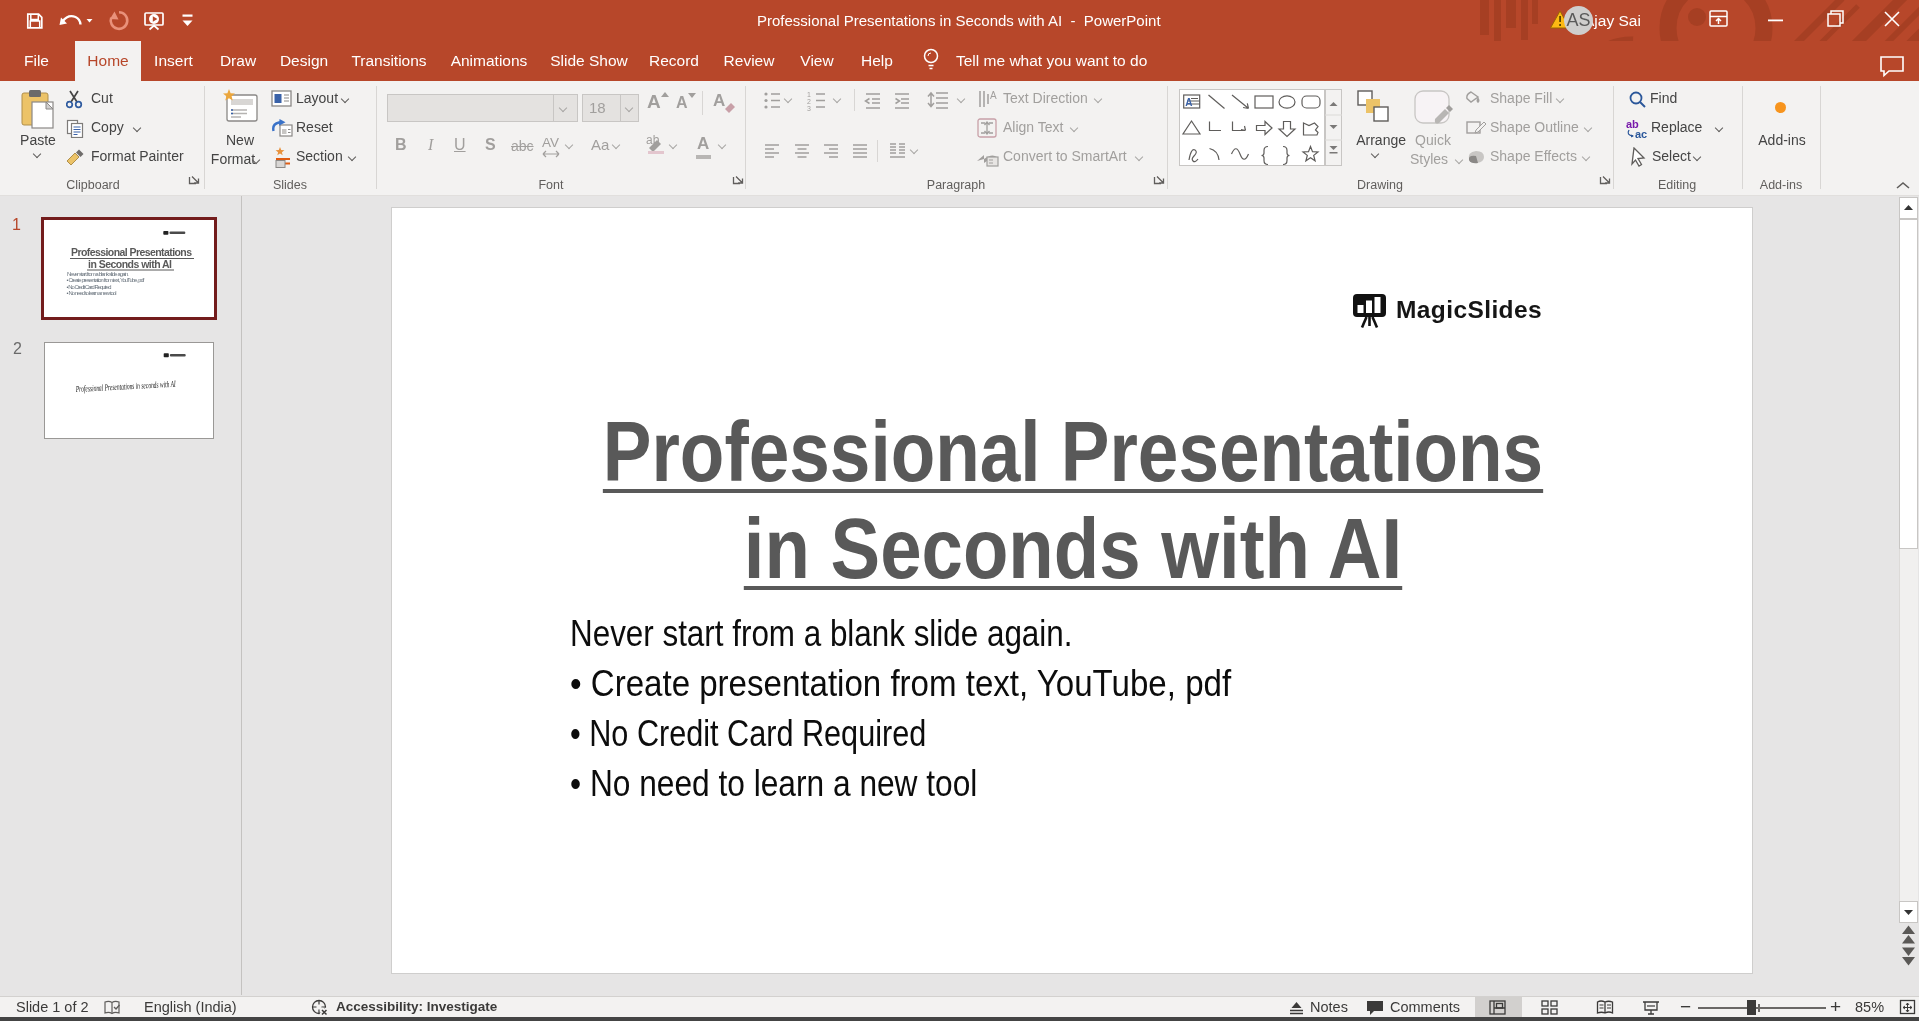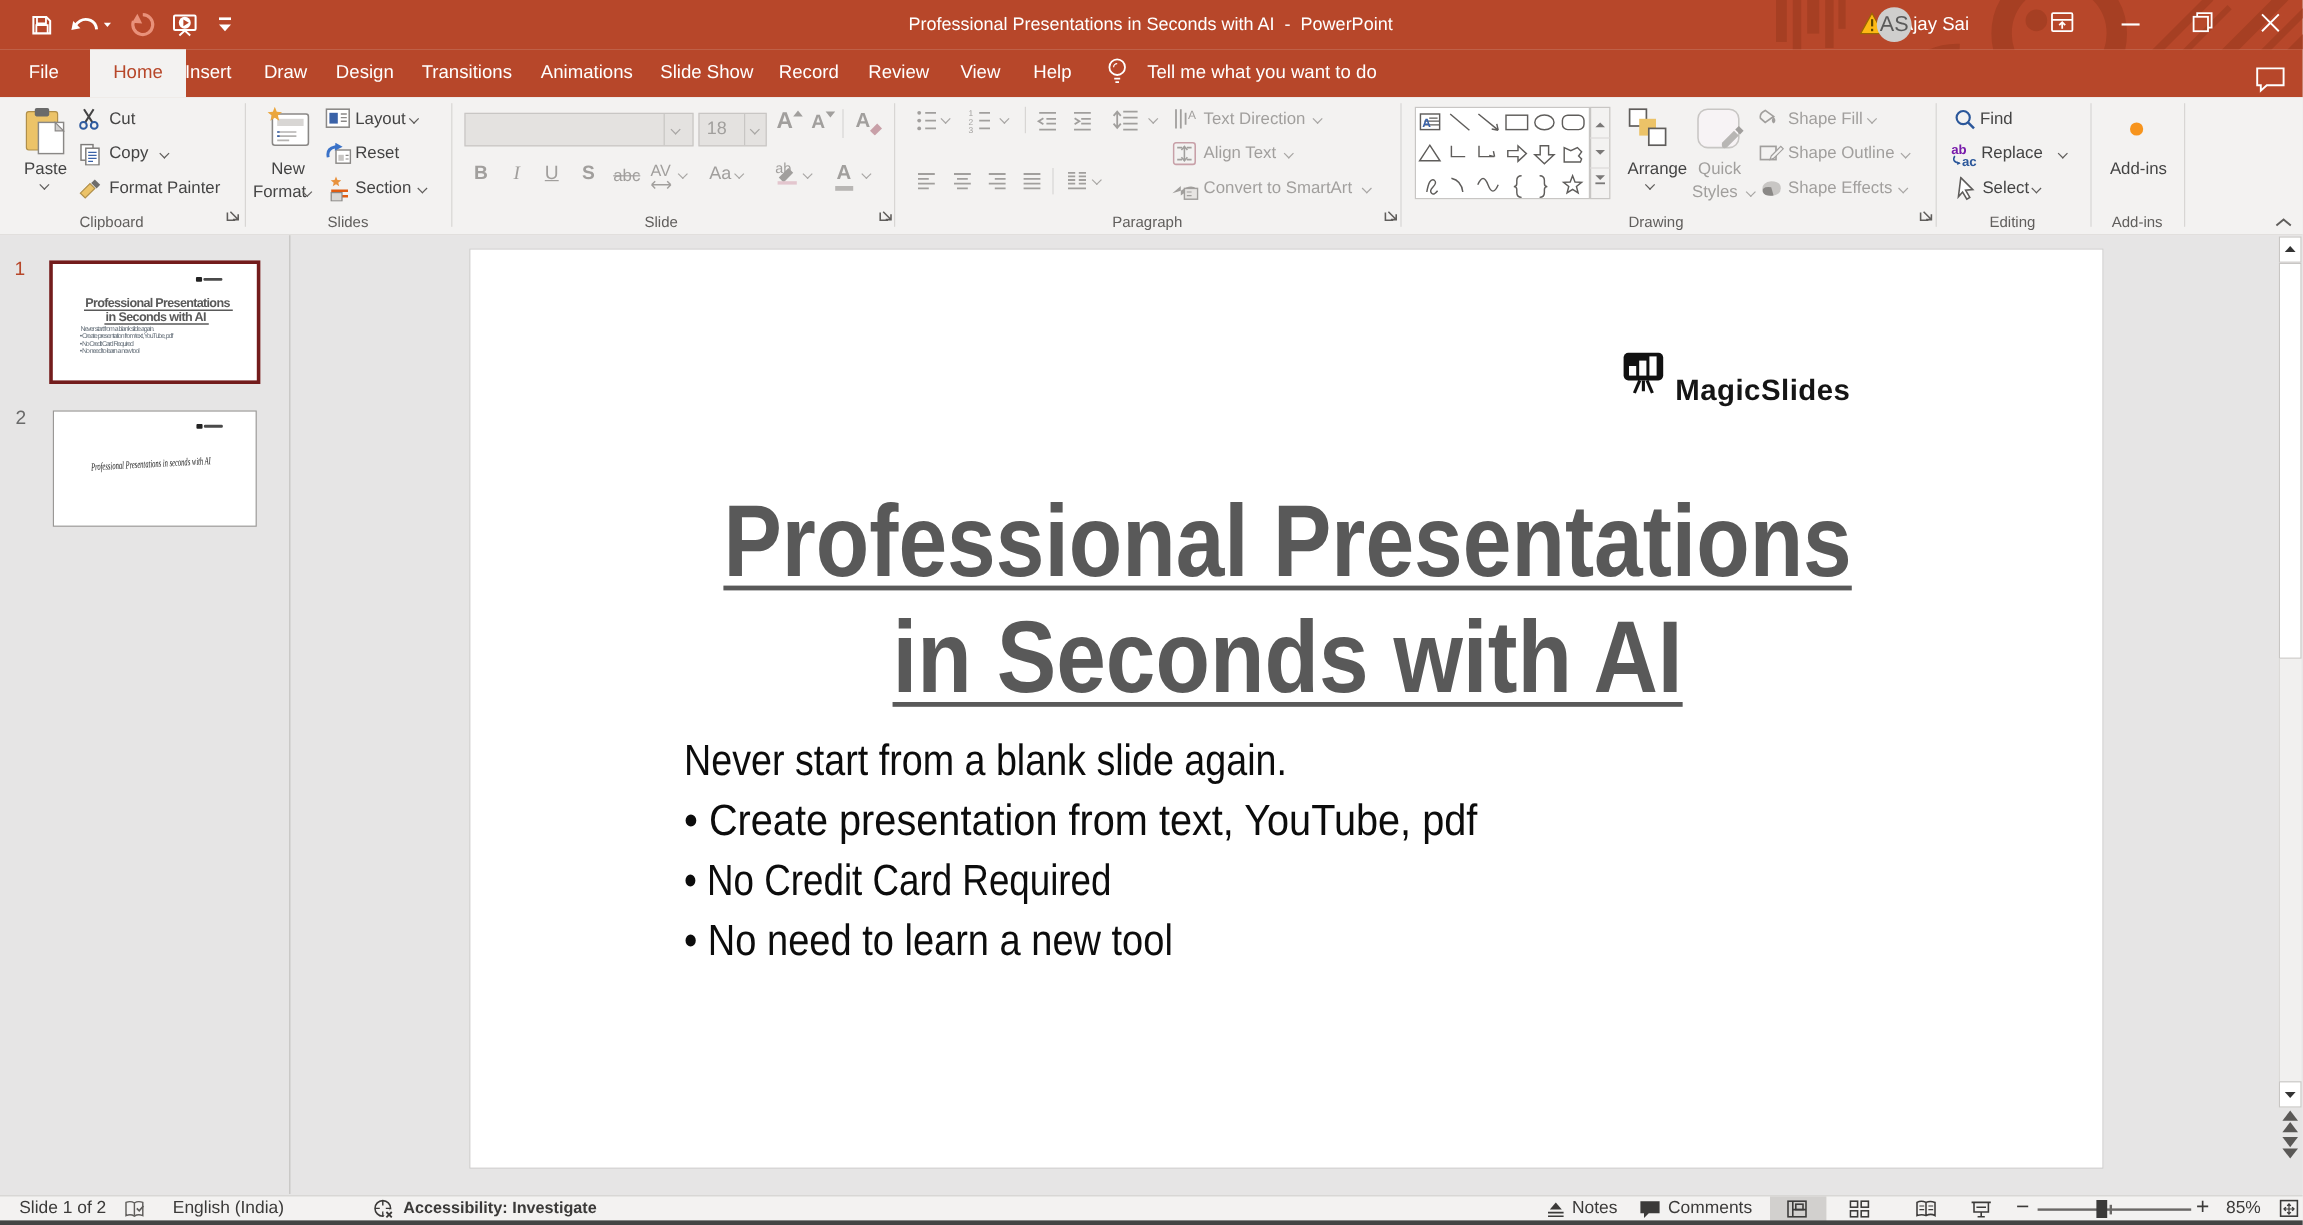--- a/index.html
+++ b/index.html
@@ -3,21 +3,21 @@
 <meta charset="utf-8">
 <style>
 * { margin:0; padding:0; box-sizing:border-box; }
 html,body { width:1919px; height:1021px; overflow:hidden; }
 body { font-family:"Liberation Sans", sans-serif; position:relative; background:#e6e5e5; }
 .abs { position:absolute; }
 
 #titlebar { position:absolute; left:0; top:0; width:1919px; height:41px; background:#b7472a; overflow:hidden; }
 #tabrow { position:absolute; left:0; top:41px; width:1919px; height:40px; background:#b7472a; }
 .tab { position:absolute; top:0; height:40px; line-height:40px; color:#fff; font-size:15.5px; text-align:center; }
-#hometab { position:absolute; left:75px; top:0; width:80px; height:40px; background:#f3f2f1; color:#b7472a; font-size:15.5px; line-height:40px; text-align:center; }
+#hometab { position:absolute; left:75px; top:0; width:66px; height:40px; background:#f3f2f1; color:#b7472a; font-size:15.5px; line-height:40px; text-align:center; }
 
 #ribbon { position:absolute; left:0; top:81px; width:1919px; height:115px; background:#f3f2f1; border-bottom:1px solid #e1dfdd; }
 .gsep { position:absolute; top:5px; height:103px; width:1px; background:#d8d6d4; }
 .glabel { position:absolute; top:94px; height:20px; line-height:20px; font-size:12.5px; color:#605e5c; text-align:center; }
 .cmd { position:absolute; font-size:14px; color:#444; white-space:nowrap; }
 .cmd.dis { color:#a19f9d; }
 
 #thumbpanel { position:absolute; left:0; top:196px; width:242px; height:799px; background:#e6e5e5; border-right:1px solid #c4c2c0; }
 #editor { position:absolute; left:243px; top:196px; width:1676px; height:799px; background:#e6e5e5; }
 #slide { position:absolute; left:391px; top:207px; width:1362px; height:767px; background:#fff; border:1px solid #cfcecd; }
@@ -137,21 +137,21 @@
 <div id="ribbon">
   <div class="gsep" style="left:204px"></div>
   <div class="gsep" style="left:376px"></div>
   <div class="gsep" style="left:745px"></div>
   <div class="gsep" style="left:1167px"></div>
   <div class="gsep" style="left:1613px"></div>
   <div class="gsep" style="left:1742px"></div>
   <div class="gsep" style="left:1820px"></div>
   <div class="glabel" style="left:43px;width:100px;">Clipboard</div>
   <div class="glabel" style="left:240px;width:100px;">Slides</div>
-  <div class="glabel" style="left:501px;width:100px;">Slide</div>
+  <div class="glabel" style="left:501px;width:100px;">Font</div>
   <div class="glabel" style="left:906px;width:100px;">Paragraph</div>
   <div class="glabel" style="left:1330px;width:100px;">Drawing</div>
   <div class="glabel" style="left:1627px;width:100px;">Editing</div>
   <div class="glabel" style="left:1731px;width:100px;">Add-ins</div>
 
   <svg width="1920" height="115" style="position:absolute;left:0;top:0;pointer-events:none">
     <g stroke="#605e5c" fill="none" stroke-width="1.3">
       <g id="lnch">
           <path d="M196 183.5 h-6.5 v-6.5 M192 176.5 l6 6 M198.5 178.6 v4.4 h-4.4" transform="translate(0,-81)"></path>
         </g>
@@ -471,21 +471,21 @@
       <rect x="5.5" y="12" width="6" height="8"></rect>
       <rect x="14" y="7.5" width="6" height="12.5"></rect>
       <rect x="22.5" y="4" width="6" height="16"></rect>
     </g>
     <g stroke="#111" stroke-width="2.6" fill="none">
       <path d="M14.5 24 L10 34.5"></path>
       <path d="M20.5 24 L25 34.5"></path>
       <path d="M17.5 24 V33"></path>
     </g>
   </svg>
-  <div class="abs" style="left:1004px;top:104px;font-size:24.5px;font-weight:bold;color:#151515;letter-spacing:0.4px;">MagicSlides</div>
+  <div class="abs" style="left:1004px;top:88px;font-size:24.5px;font-weight:bold;color:#151515;letter-spacing:0.4px;">MagicSlides</div>
   <div class="abs" style="left:0;top:195px;width:1362px;text-align:center;font-weight:bold;color:#595959;font-size:85px;line-height:97px;">
     <div style="transform:scaleX(0.858);"><span class="tu">Professional Presentations</span></div>
     <div style="transform:scaleX(0.875);"><span class="tu">in Seconds with AI</span></div>
   </div>
   <div class="abs" style="left:178px;top:401px;font-size:36.5px;line-height:50px;color:#0c0c0c;">
     <div style="transform:scaleX(0.860);transform-origin:0 0;">Never start from a blank slide again.</div>
     <div style="transform:scaleX(0.906);transform-origin:0 0;">• Create presentation from text, YouTube, pdf</div>
     <div style="transform:scaleX(0.839);transform-origin:0 0;">• No Credit Card Required</div>
     <div style="transform:scaleX(0.868);transform-origin:0 0;">• No need to learn a new tool</div>
   </div>

